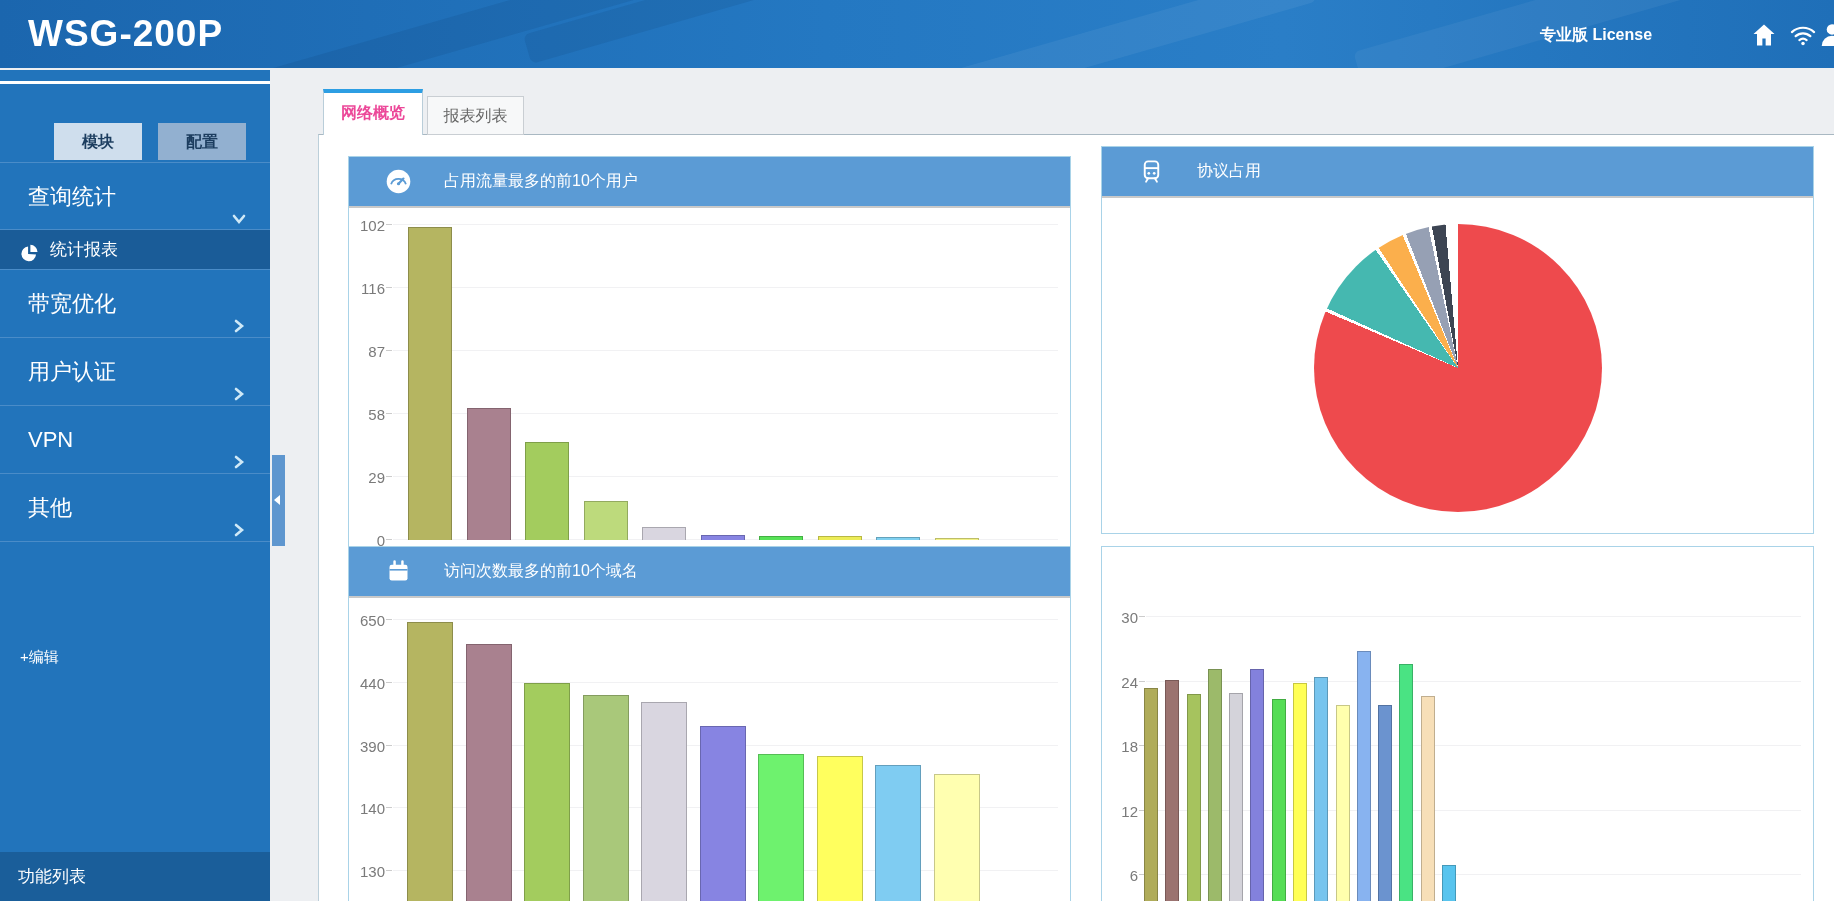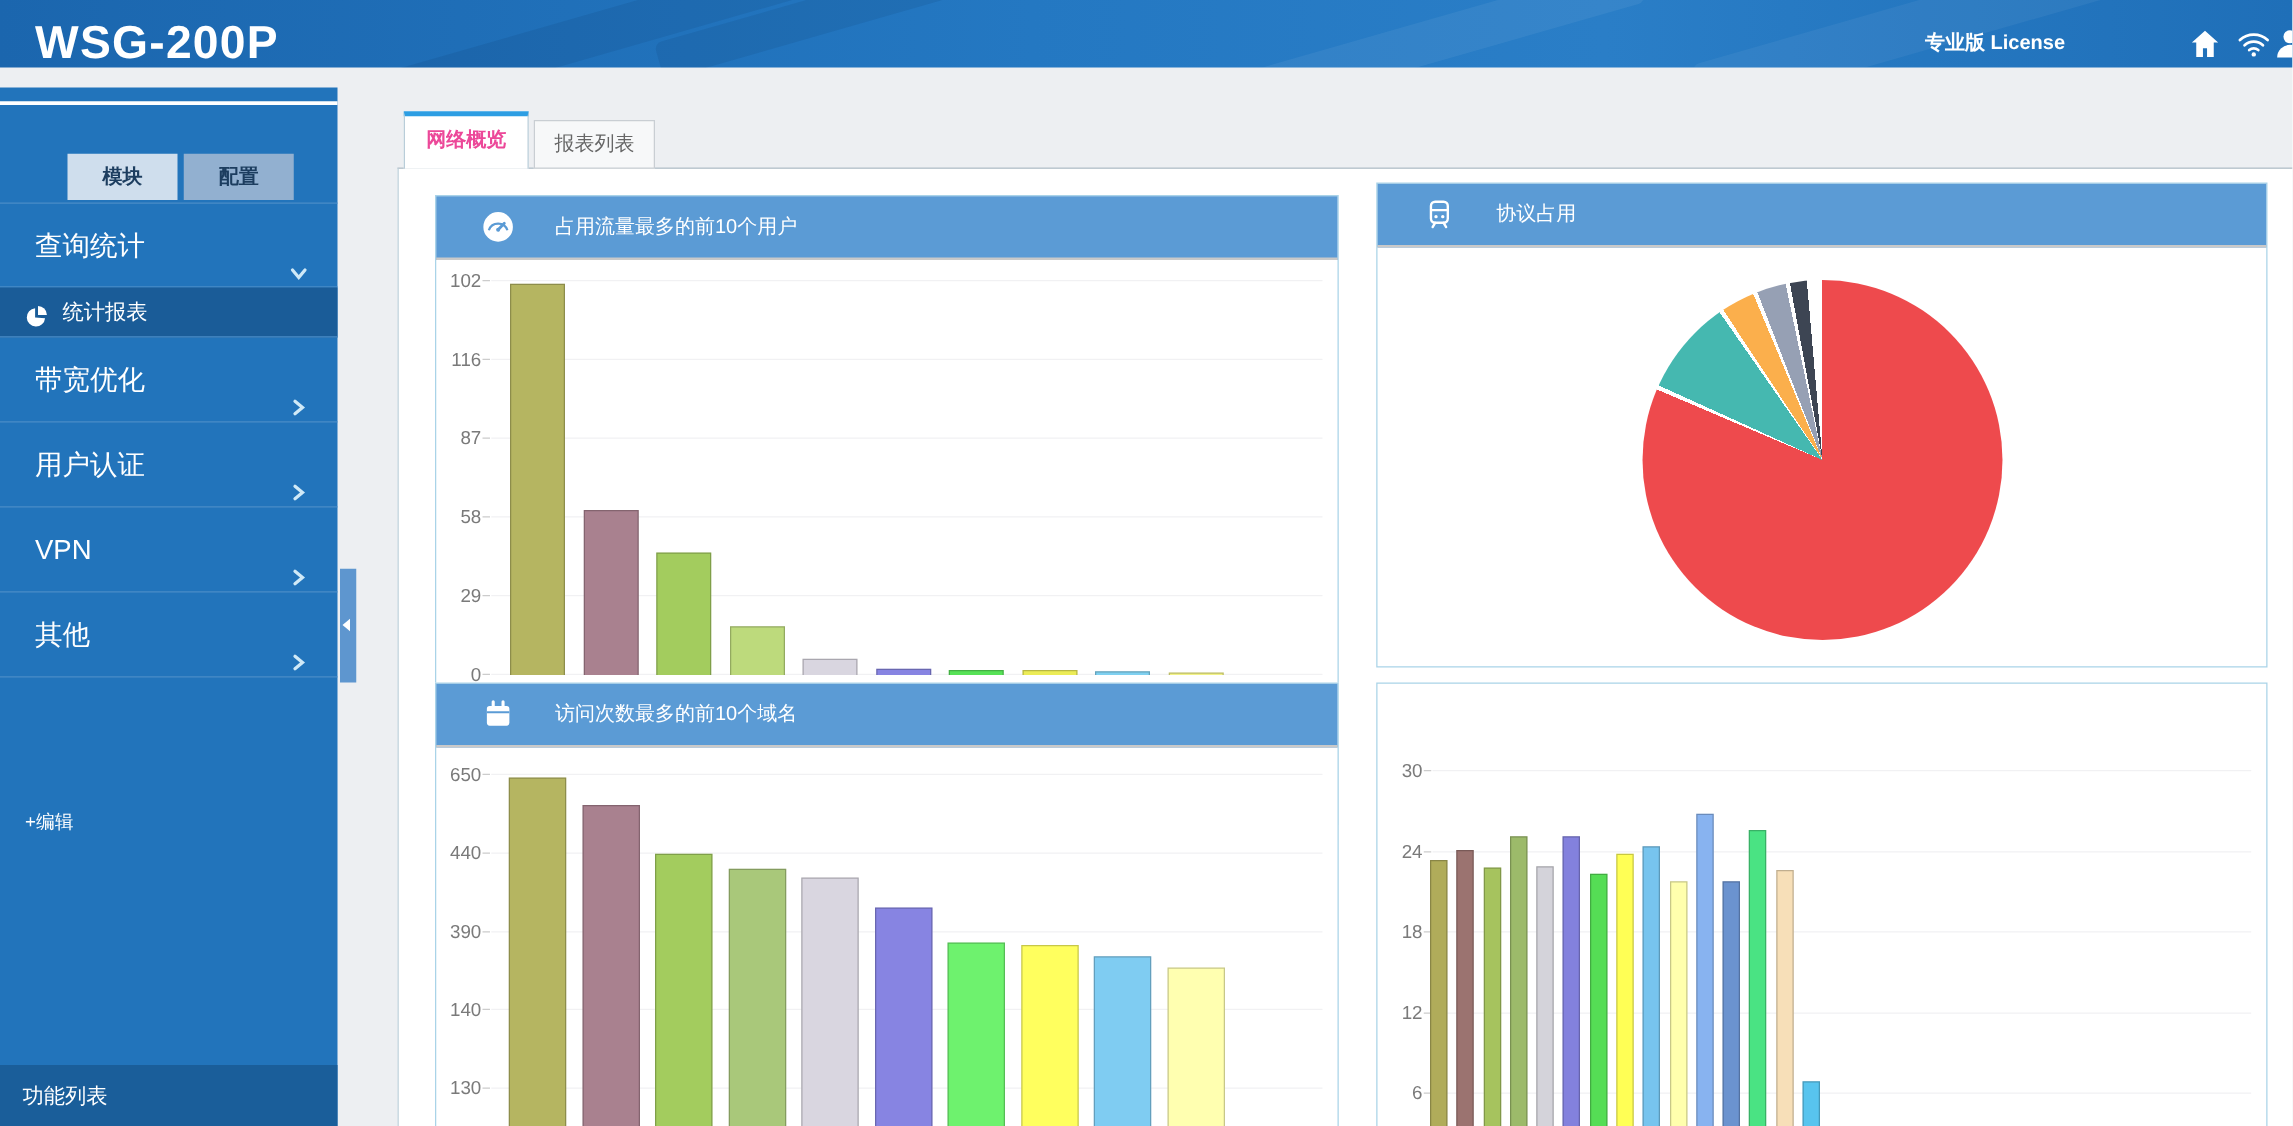--- a/index.html
+++ b/index.html
@@ -1,35 +1,35 @@
 <!DOCTYPE html>
 <html><head>
 <meta charset="utf-8">
 <style>
   * { margin:0; padding:0; box-sizing:border-box; }
   html,body { width:1834px; height:901px; overflow:hidden; }
   body { position:relative; background:#edeff2; font-family:"Liberation Sans", sans-serif; }
 
   
-  .top-header { position:absolute; left:0; top:0; width:1834px; height:54px;
+  .top-header { position:absolute; left:0; top:0; width:1834px; height:68px;
     background:linear-gradient(90deg,#1b66ae 0%, #2478c2 45%, #2a7ec7 70%, #1f6fb8 100%); overflow:hidden; z-index:5; }
   .hd-deco { position:absolute; background:rgba(8,40,82,.10); transform:rotate(-16deg); border-radius:6px; }
   .hd-deco.d1 { left:240px; top:18px; width:420px; height:34px; }
   .hd-deco.d2 { left:520px; top:-18px; width:380px; height:30px; }
   .hd-deco.d3 { left:900px; top:26px; width:420px; height:34px; background:rgba(255,255,255,.06); }
   .hd-deco.d4 { left:1350px; top:-12px; width:460px; height:40px; background:rgba(255,255,255,.05); }
   .logo { position:absolute; left:28px; top:13px; font-size:37px; font-weight:bold; color:#ffffff; letter-spacing:1px; }
   .license { position:absolute; left:1540px; top:0; height:70px; line-height:70px; color:#ffffff; font-weight:bold; font-size:16px; }
   .hicon { position:absolute; top:21px; width:28px; height:28px; }
   .hicon.home { left:1750px; } .hicon.wifi { left:1789px; } .hicon.user { left:1818px; }
 
   
   .sidebar { position:absolute; left:0; top:70px; width:270px; height:831px; background:#2274bb; z-index:4; }
   .side-topline { position:absolute; left:0; top:11px; width:100%; height:3px; background:#ffffff; }
-  .side-tabs { position:absolute; left:10px; top:53px; display:flex; gap:5px;padding-left:44px; }
+  .side-tabs { position:absolute; left:10px; top:53px; display:flex; gap:16px;padding-left:44px; }
   .side-tab { width:88px; height:37px; line-height:37px; text-align:center; font-size:16px; font-weight:bold; color:#1c3d5f; cursor:pointer; }
   .side-tab.active { background:#cfdeed; }
   .side-tab.idle { background:#92b0d0; }
   .menu { position:absolute; left:0; top:92px; width:100%; }
   .mi { position:relative; height:68px; line-height:67px; padding-left:28px; color:#ffffff; font-size:22px;
         border-bottom:1px solid #4a8cc8; cursor:pointer; }
   .mi:first-child { border-top:1px solid #4a8cc8; }
   .mi .chev { position:absolute; right:22px; top:24px; }
   .sub { position:relative; height:40px; line-height:40px; padding-left:50px; font-size:17px; color:#ffffff;
          background:#1a5c98; border-bottom:1px solid #4a8cc8; cursor:pointer; }

